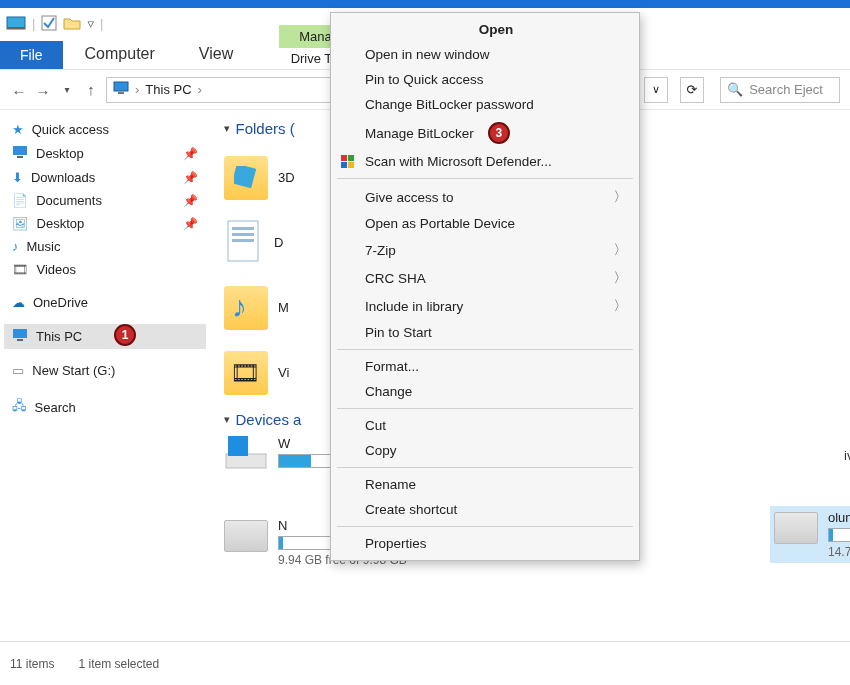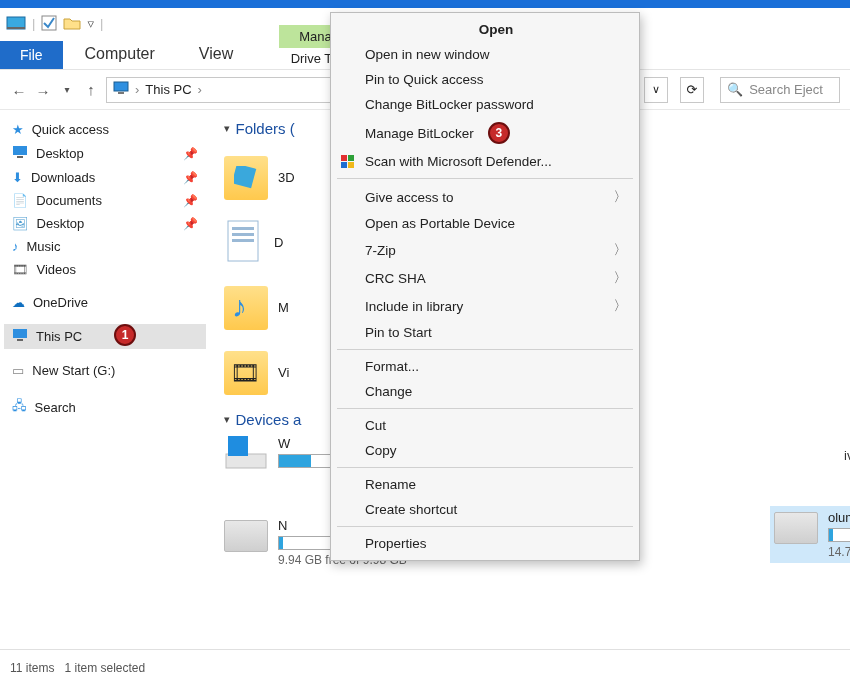--- a/index.html
+++ b/index.html
@@ -35,21 +35,21 @@
   .folders-grid { position:relative;}
   .folder-cell { display:flex; align-items:center; gap:10px; height:65px;}
   .folder-big { width:44px; height:44px; background:linear-gradient(#ffe08a,#ffc94d); border-radius:3px;}
   .drive-row { display:flex; align-items:flex-start; gap:10px; height:78px;}
   .drive-icon { width:44px; height:32px; background:linear-gradient(#e8e8e8,#cfcfcf); border:1px solid #bbb; border-radius:2px; margin-top:2px;}
   .drive-info .title { font-size:13px;}
   .drive-info .bar { width:180px; height:14px; border:1px solid #aaa; margin:3px 0; position:relative; background:#fff;}
   .drive-info .bar .fill { position:absolute; left:0; top:0; bottom:0; background:#2ea4df;}
   .drive-info .free { font-size:12px; color:#666;}
   .drive-selected { background:#cfe8fa; padding:4px;}
-  .statusbar { position:absolute; bottom:0; left:0; right:0; height:36px; border-top:1px solid #e0e0e0; display:flex; align-items:center; padding:0 10px; gap:10px; font-size:12px; color:#555;}
+  .statusbar { position:absolute; bottom:0; left:0; right:0; height:44px; border-top:1px solid #e0e0e0; display:flex; align-items:center; padding:0 10px; gap:24px; font-size:12px; color:#555;}
   .context-menu { position:absolute; top:12px; left:330px; width:310px; background:#f6f6f6; border:1px solid #bcbcbc; box-shadow:2px 4px 10px rgba(0,0,0,.25); padding:4px 0; z-index:50;}
   .context-menu .mi { display:flex; align-items:center; padding:5px 12px 5px 34px; font-size:13.5px; position:relative;}
   .context-menu .mi .sub { margin-left:auto; color:#555;}
   .context-menu .mi .ico { position:absolute; left:8px; width:18px; display:flex; justify-content:center;}
   .context-menu hr { border:none; border-top:1px solid #d0d0d0; margin:4px 6px;}
   .context-menu .mi.bold { font-weight:700;justify-content:center;}
   .callout { width:22px; height:22px; background:#c62a2a; border:2px solid #6c0e0e; border-radius:50%; display:flex; align-items:center; justify-content:center; color:#fff; font-weight:bold; font-size:12px; position:absolute;}
   .drives-section { display:flex; gap:44px; flex-wrap:wrap;}
   .drive-cell { width:300px;}
   .right-peek { position:absolute; left:654px; width:180px; font-size:13px; color:#333;}

